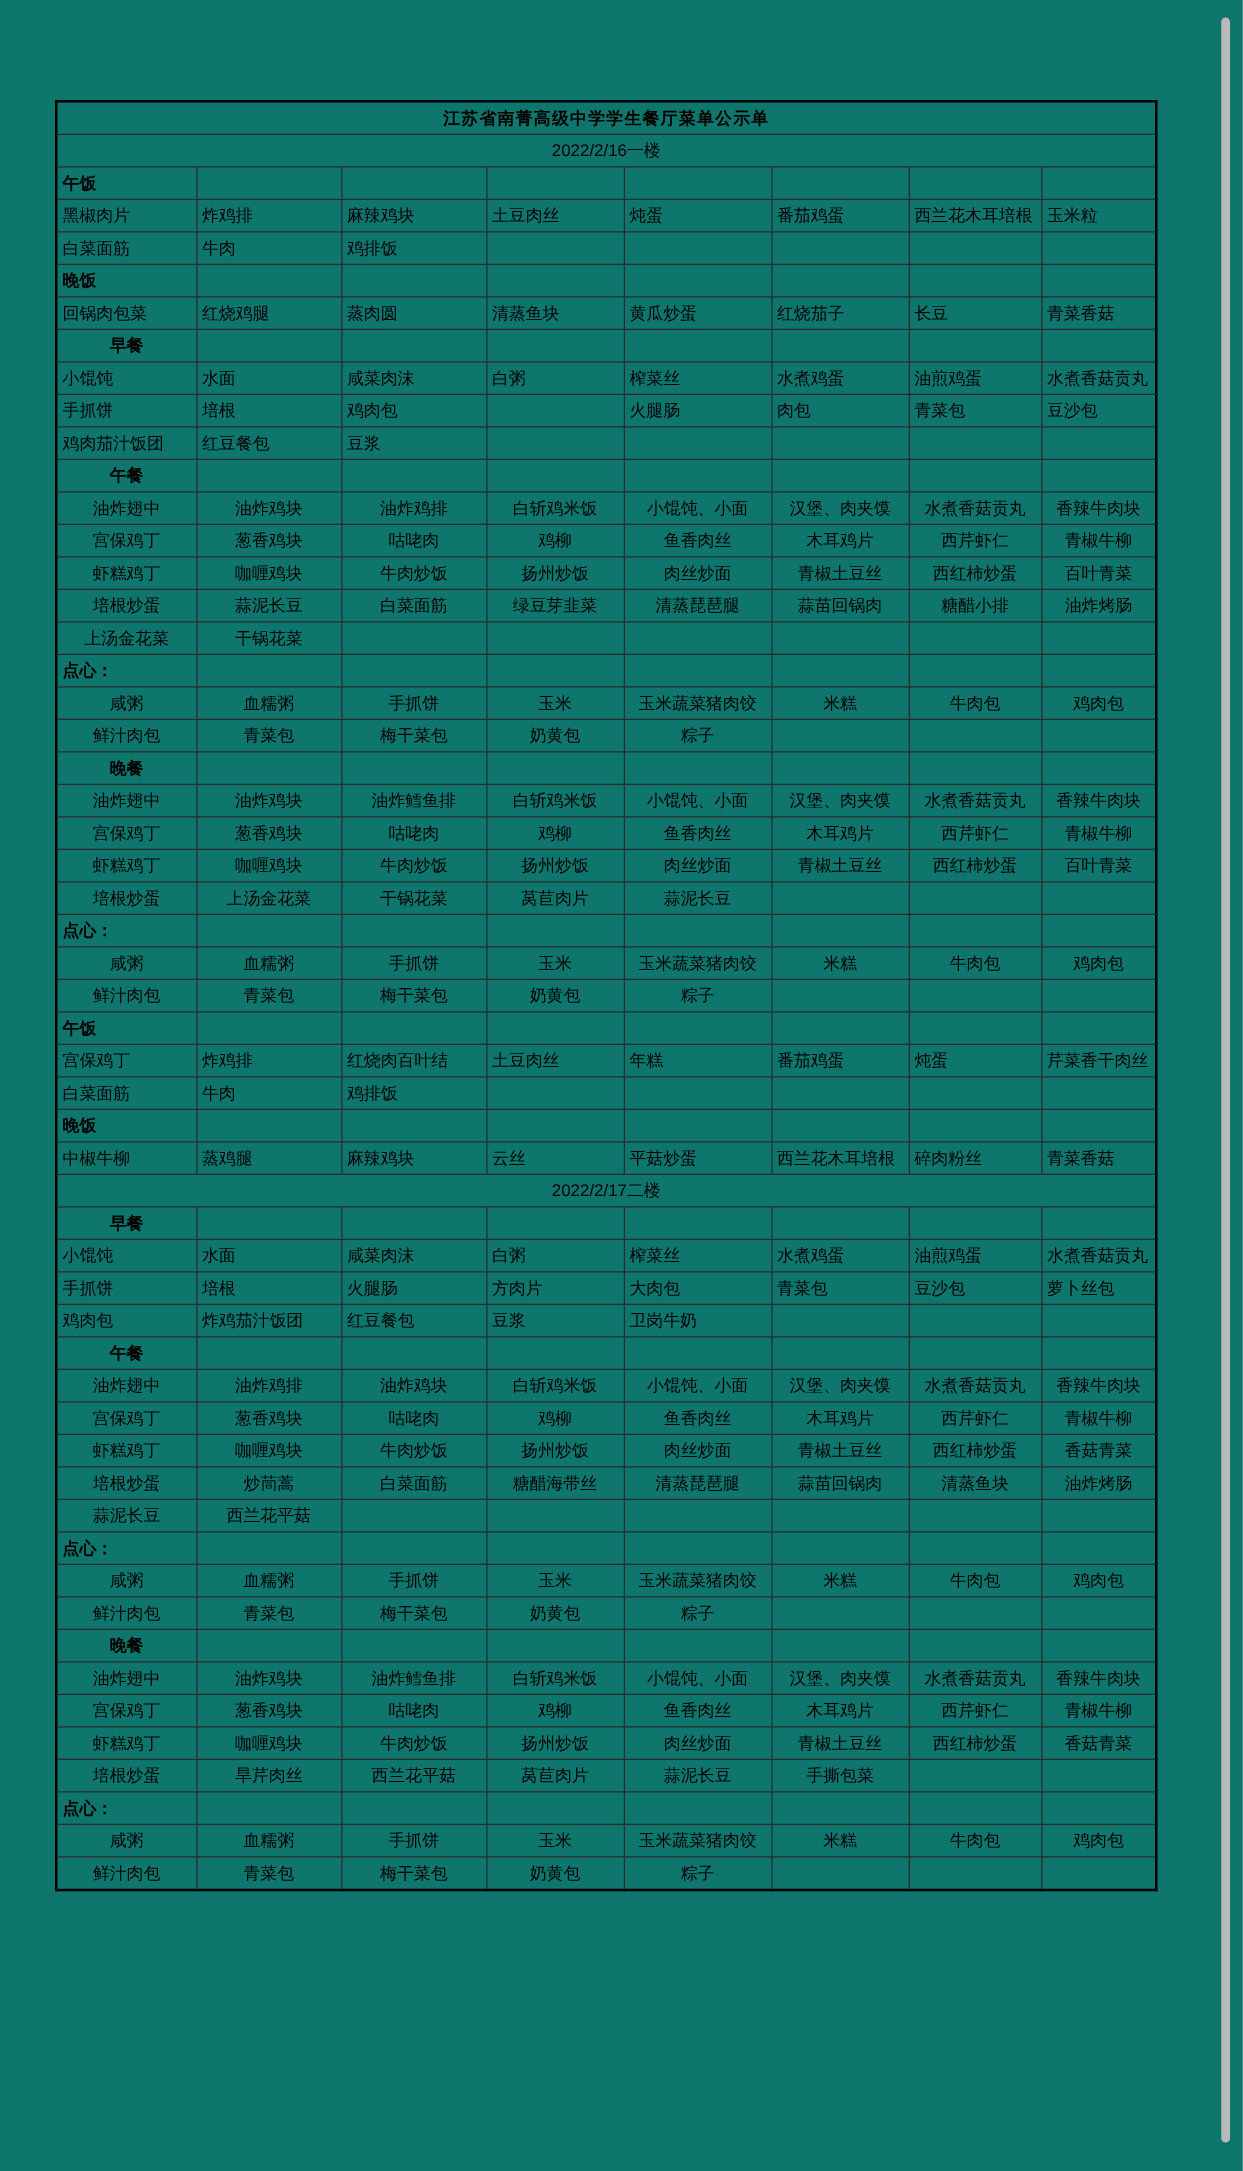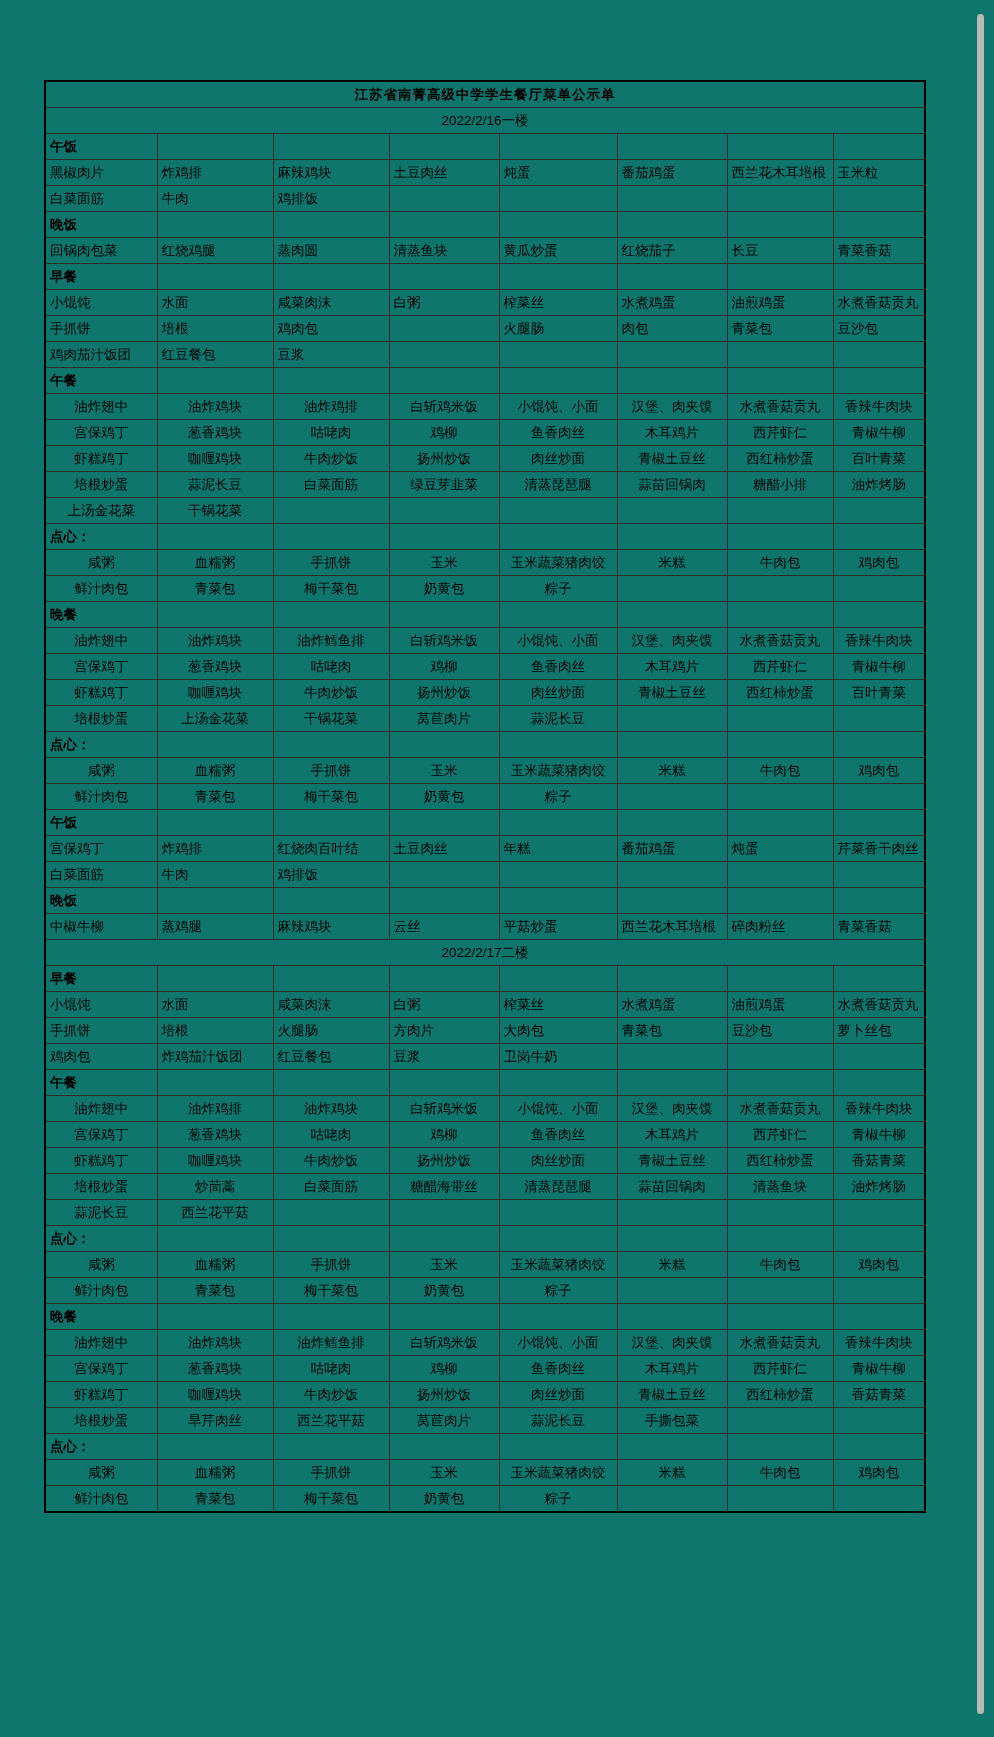--- a/index.html
+++ b/index.html
@@ -69,21 +69,21 @@
     height:26px;
     line-height:26px;
   }
   td.mealhdr{
     font-weight:bold;
     font-size:13.5px;
     height:27px;
     line-height:27px;
   }
   td.mealhdr.left{text-align:left;}
-  td.mealhdr.center{}
+  td.mealhdr.center{text-align:center;}
   td.dish{text-align:left;}
   td.dish.center{text-align:center;}
   td.empty{}
   
   td.overflow{overflow:visible;position:relative;z-index:3;}
   td.overflow span{display:inline-block;white-space:nowrap;}
 </style>
 </head>
 <body>
 

